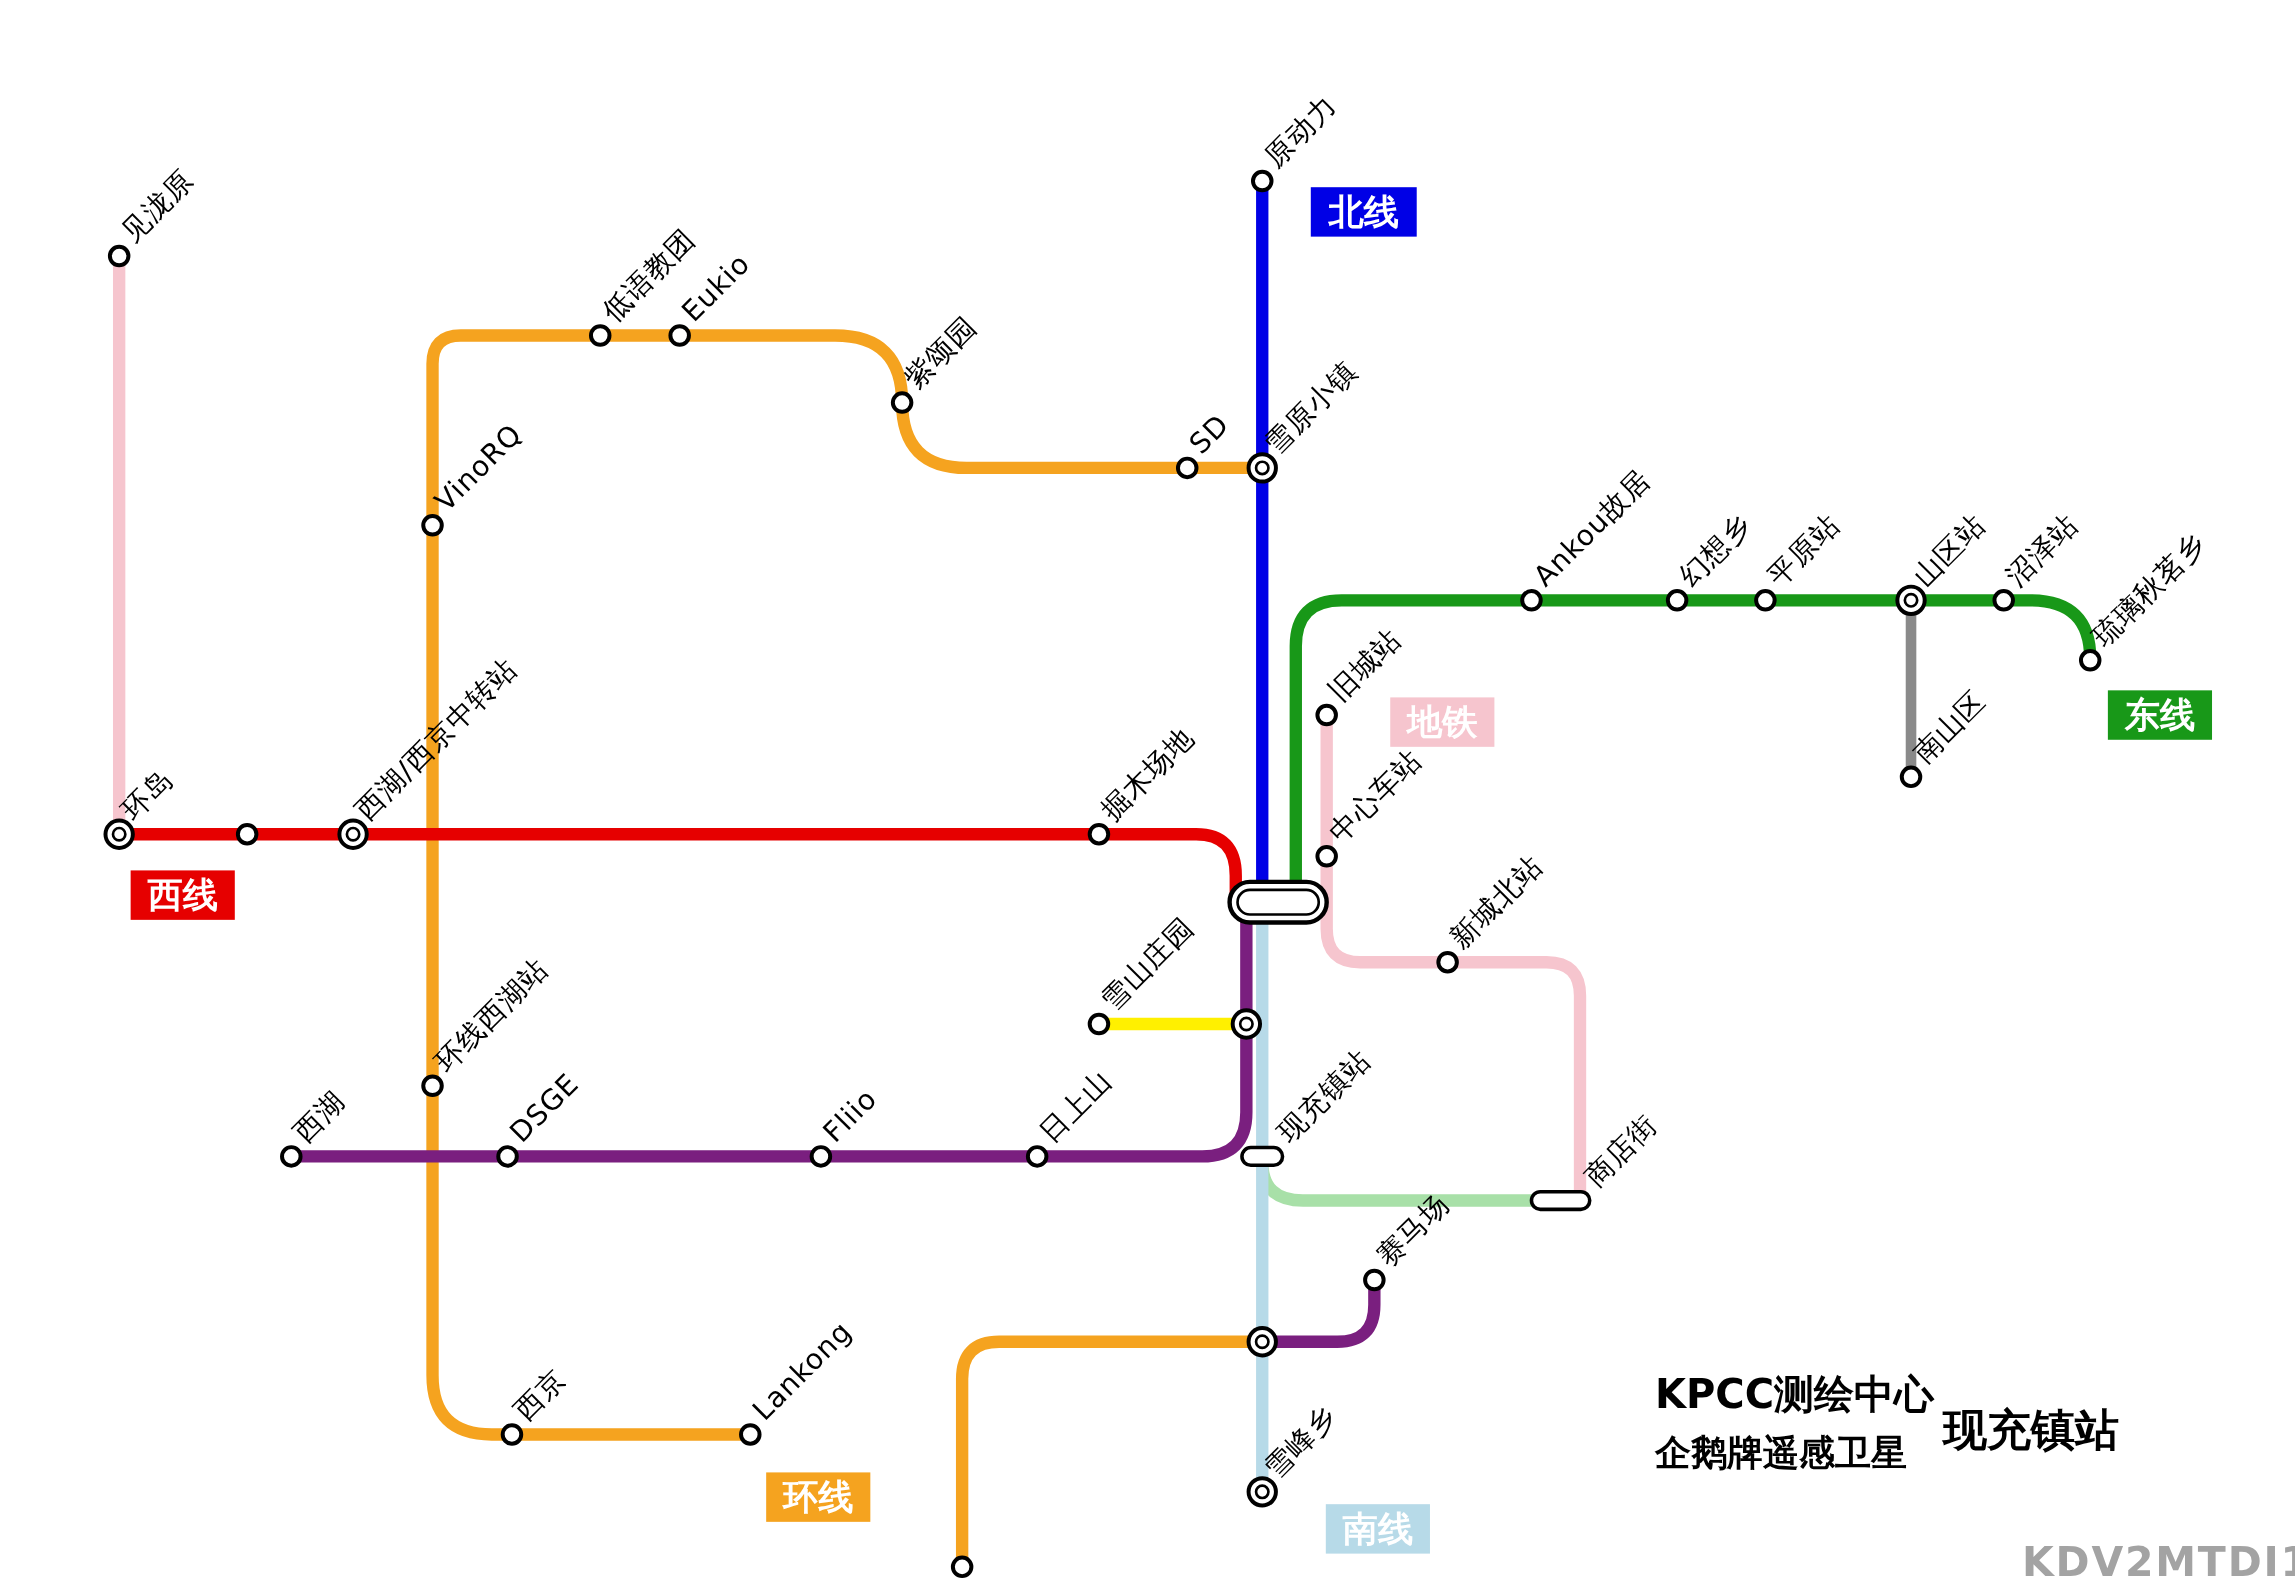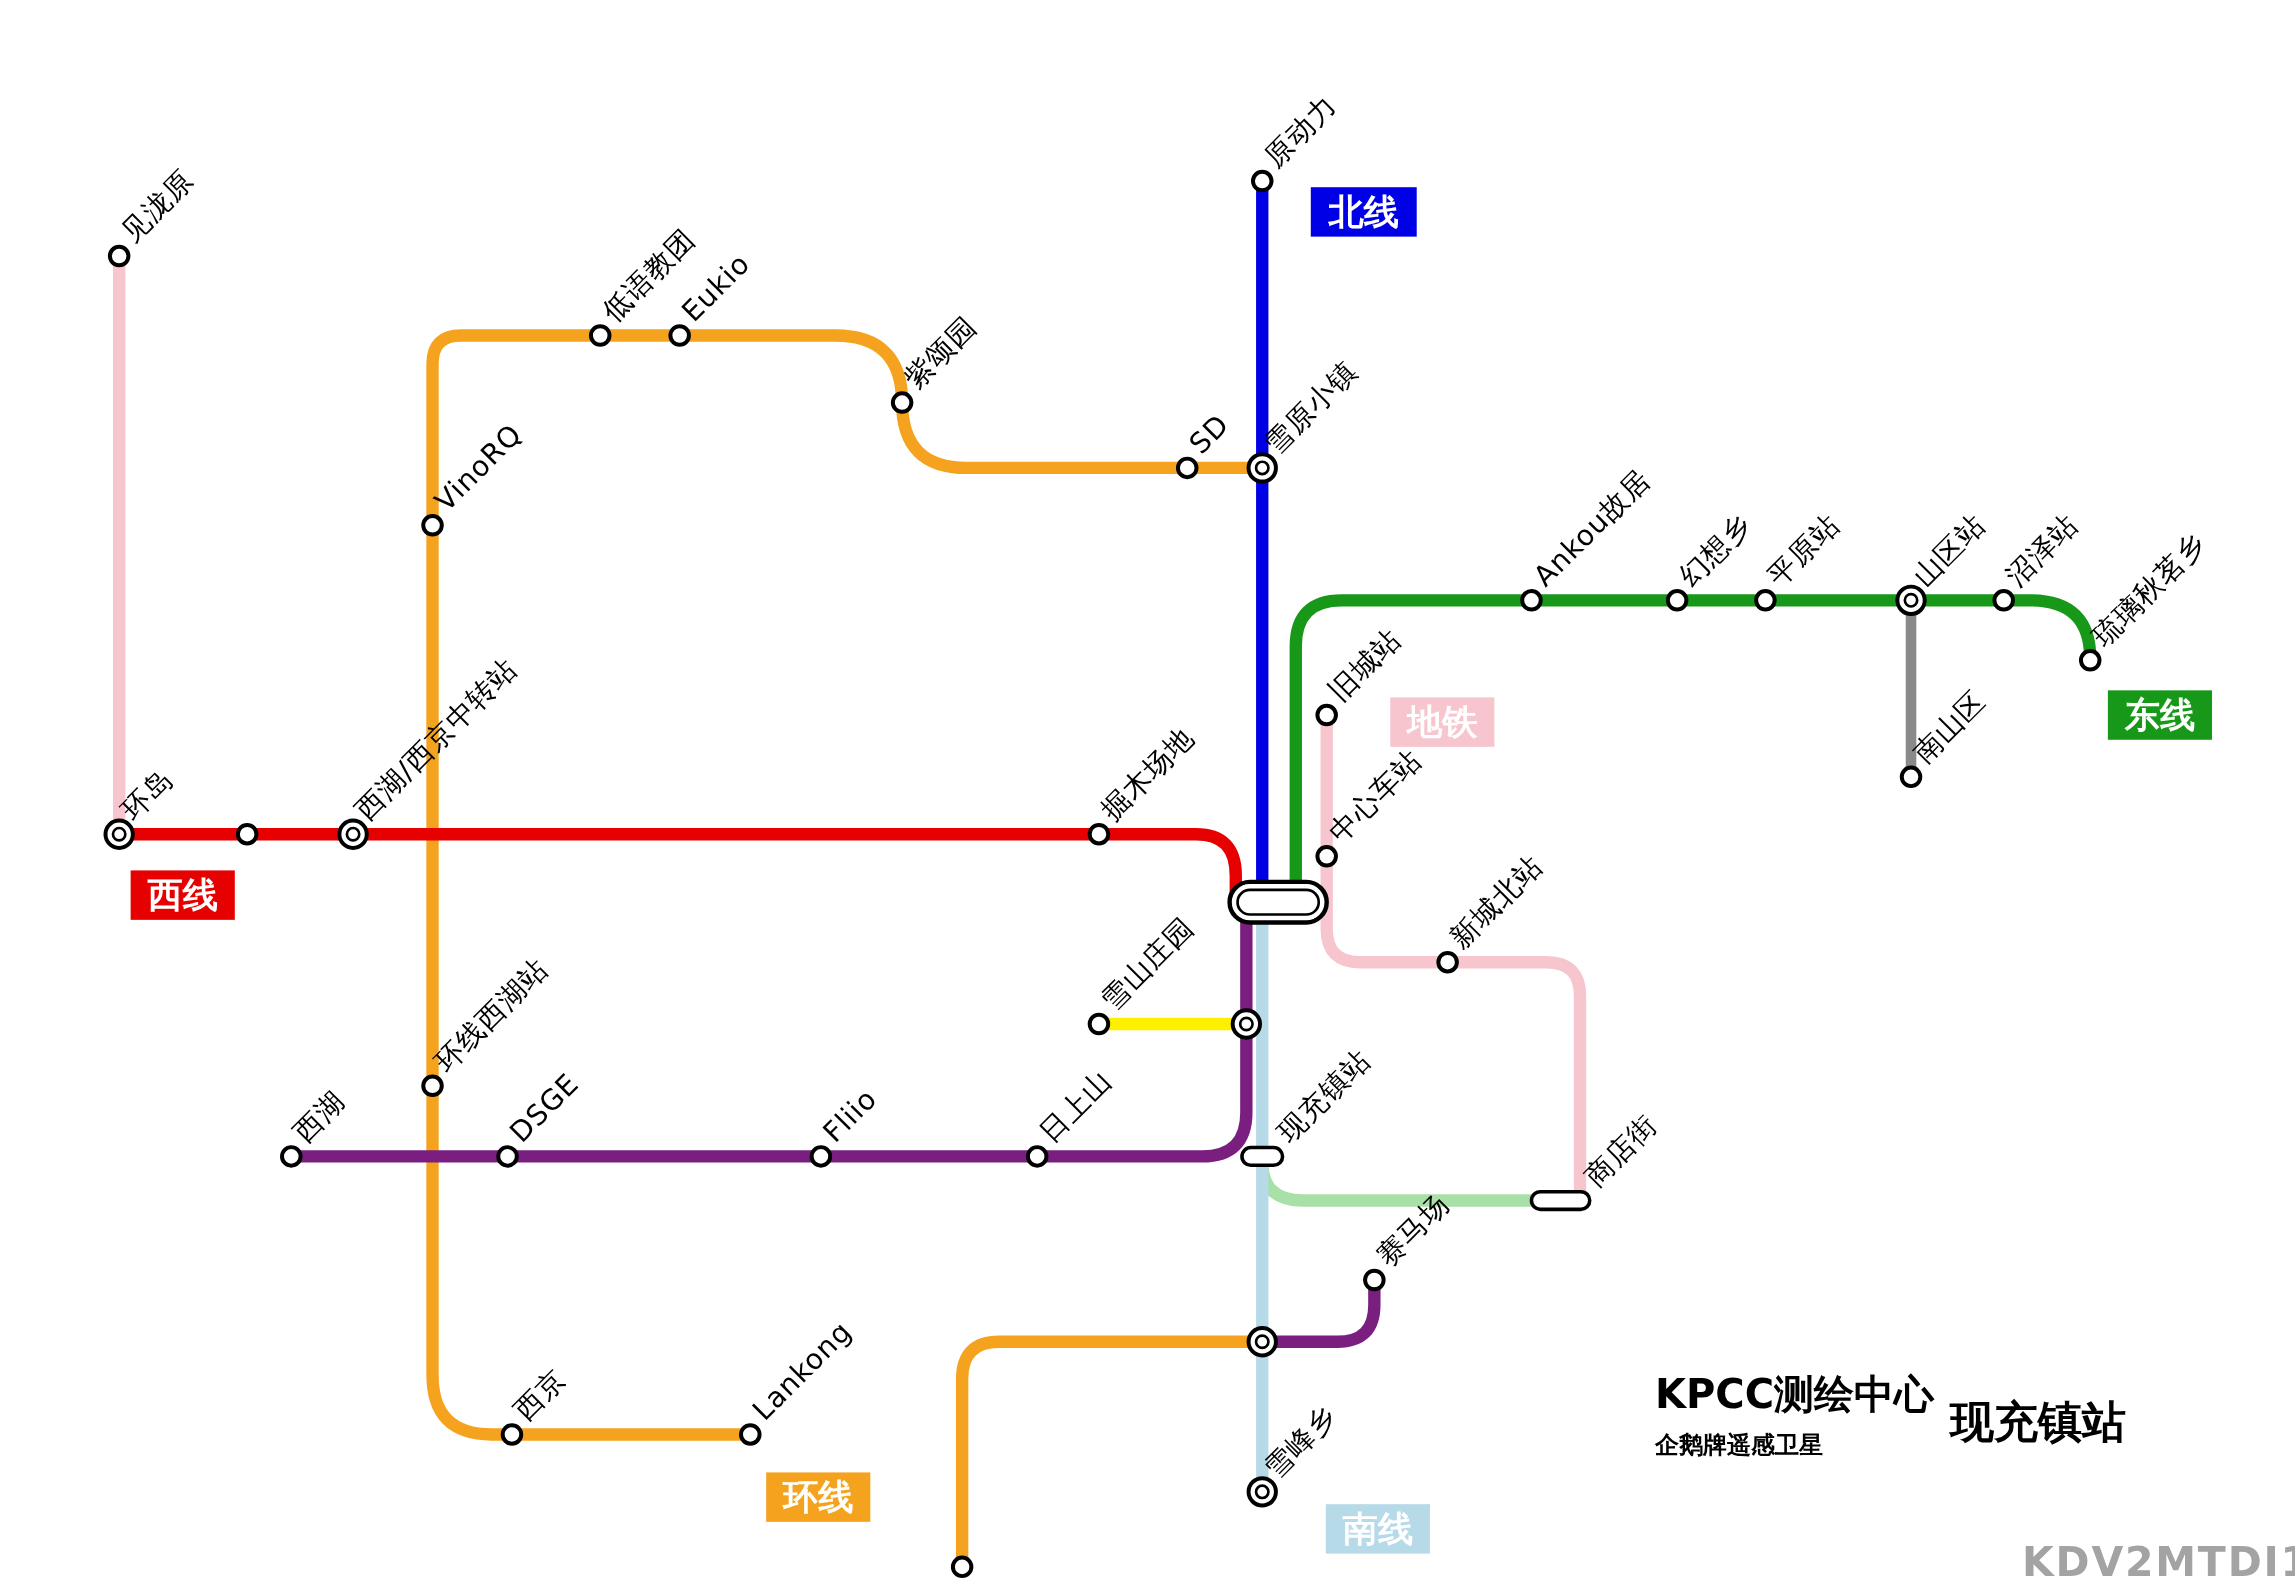--- a/index.html
+++ b/index.html
@@ -3,24 +3,24 @@
 <meta charset="utf-8">
 <style>
   html,body{margin:0;padding:0;background:#ffffff;}
   #stage{
     position:relative;width:2295px;height:1589px;overflow:hidden;background:#ffffff;
     font-family:"DejaVu Sans","Liberation Sans",sans-serif;
   }
   #map-svg{position:absolute;left:0;top:0;}
   text.stn-label{font-family:"DejaVu Sans","Liberation Sans",sans-serif;font-size:32px;fill:#000;letter-spacing:1px;}
   text.badge-label{font-family:"DejaVu Sans","Liberation Sans",sans-serif;font-size:40px;font-weight:bold;fill:#ffffff;text-anchor:middle;}
-  .credits{position:absolute;left:1655px;top:1367px;display:flex;align-items:center;gap:16px;color:#000;}
+  .credits{position:absolute;left:1655px;top:1367px;display:flex;align-items:center;gap:9px;color:#000;}
   .credits .col{display:flex;flex-direction:column;gap:7px;}
   .credits .org1{font-size:40px;font-weight:bold;}
-  .credits .org2{font-size:24px;font-weight:bold;}
+  .credits .org2{font-size:36px;font-weight:bold;}
   .credits .joint{font-size:44px;font-weight:600;padding-top:16px;}
   .watermark{position:absolute;left:2022px;top:1538px;font-size:41px;font-weight:bold;color:#a3a3a3;letter-spacing:1.8px;}
 </style>
 </head>
 <body>
 
 <div id="stage">
   <svg id="map-svg" width="2295" height="1589" viewBox="0 0 2600 1800">
       <g>
         <path d="M 135 290 L 135 945" stroke="#f6c5ce" stroke-width="14" fill="none" stroke-linecap="round" stroke-linejoin="round"></path>

